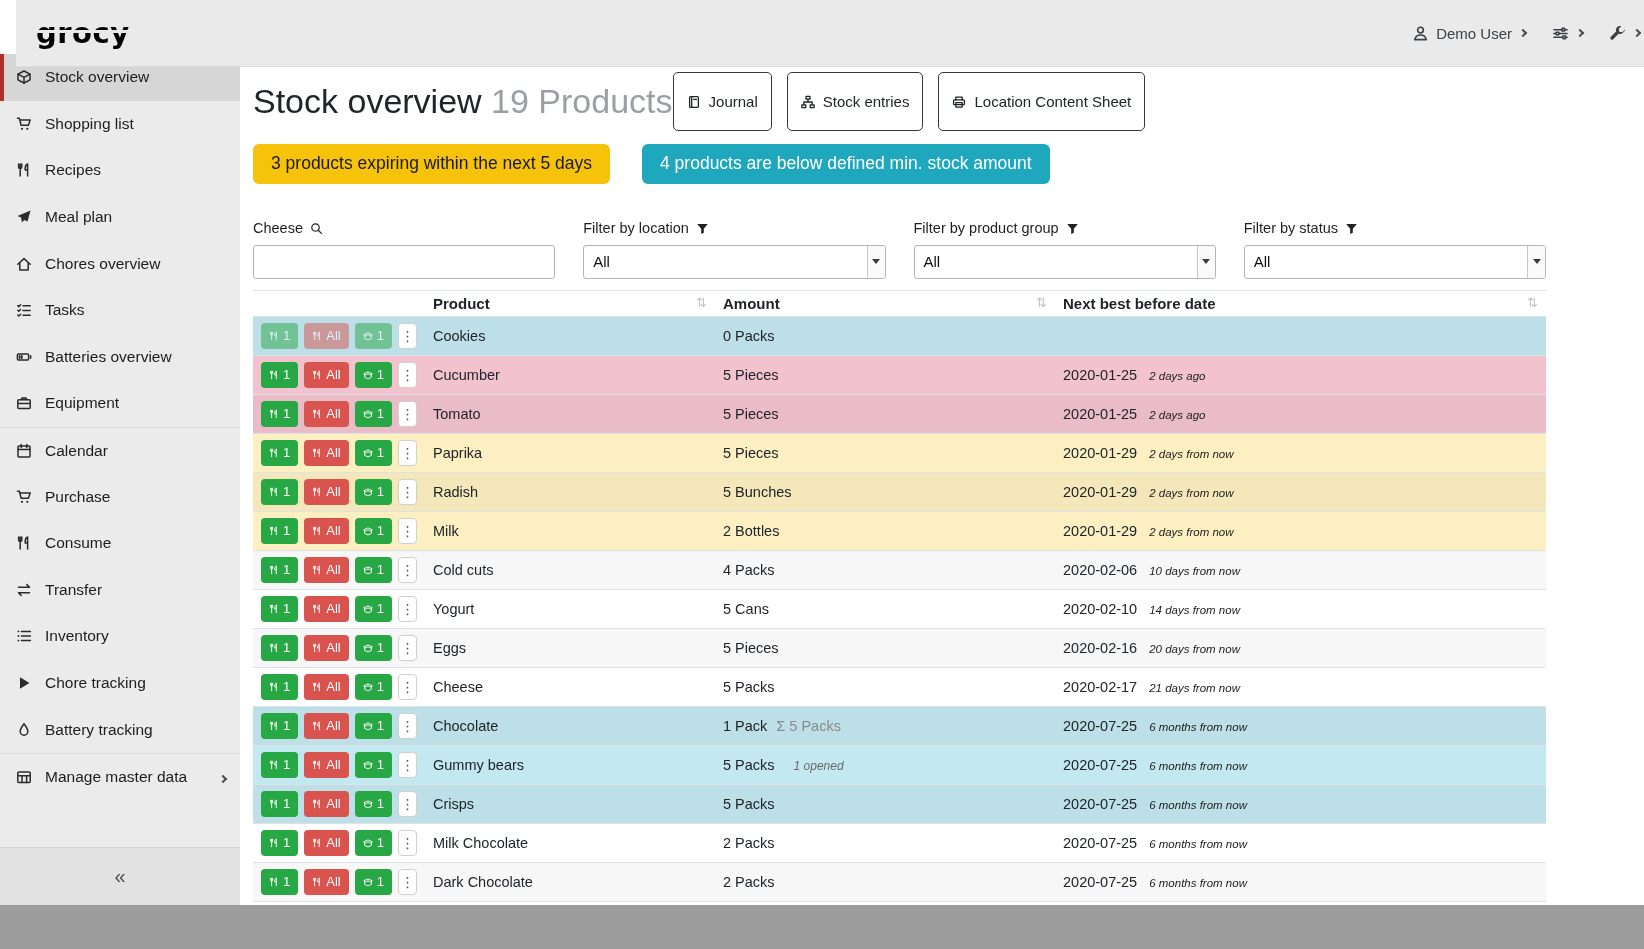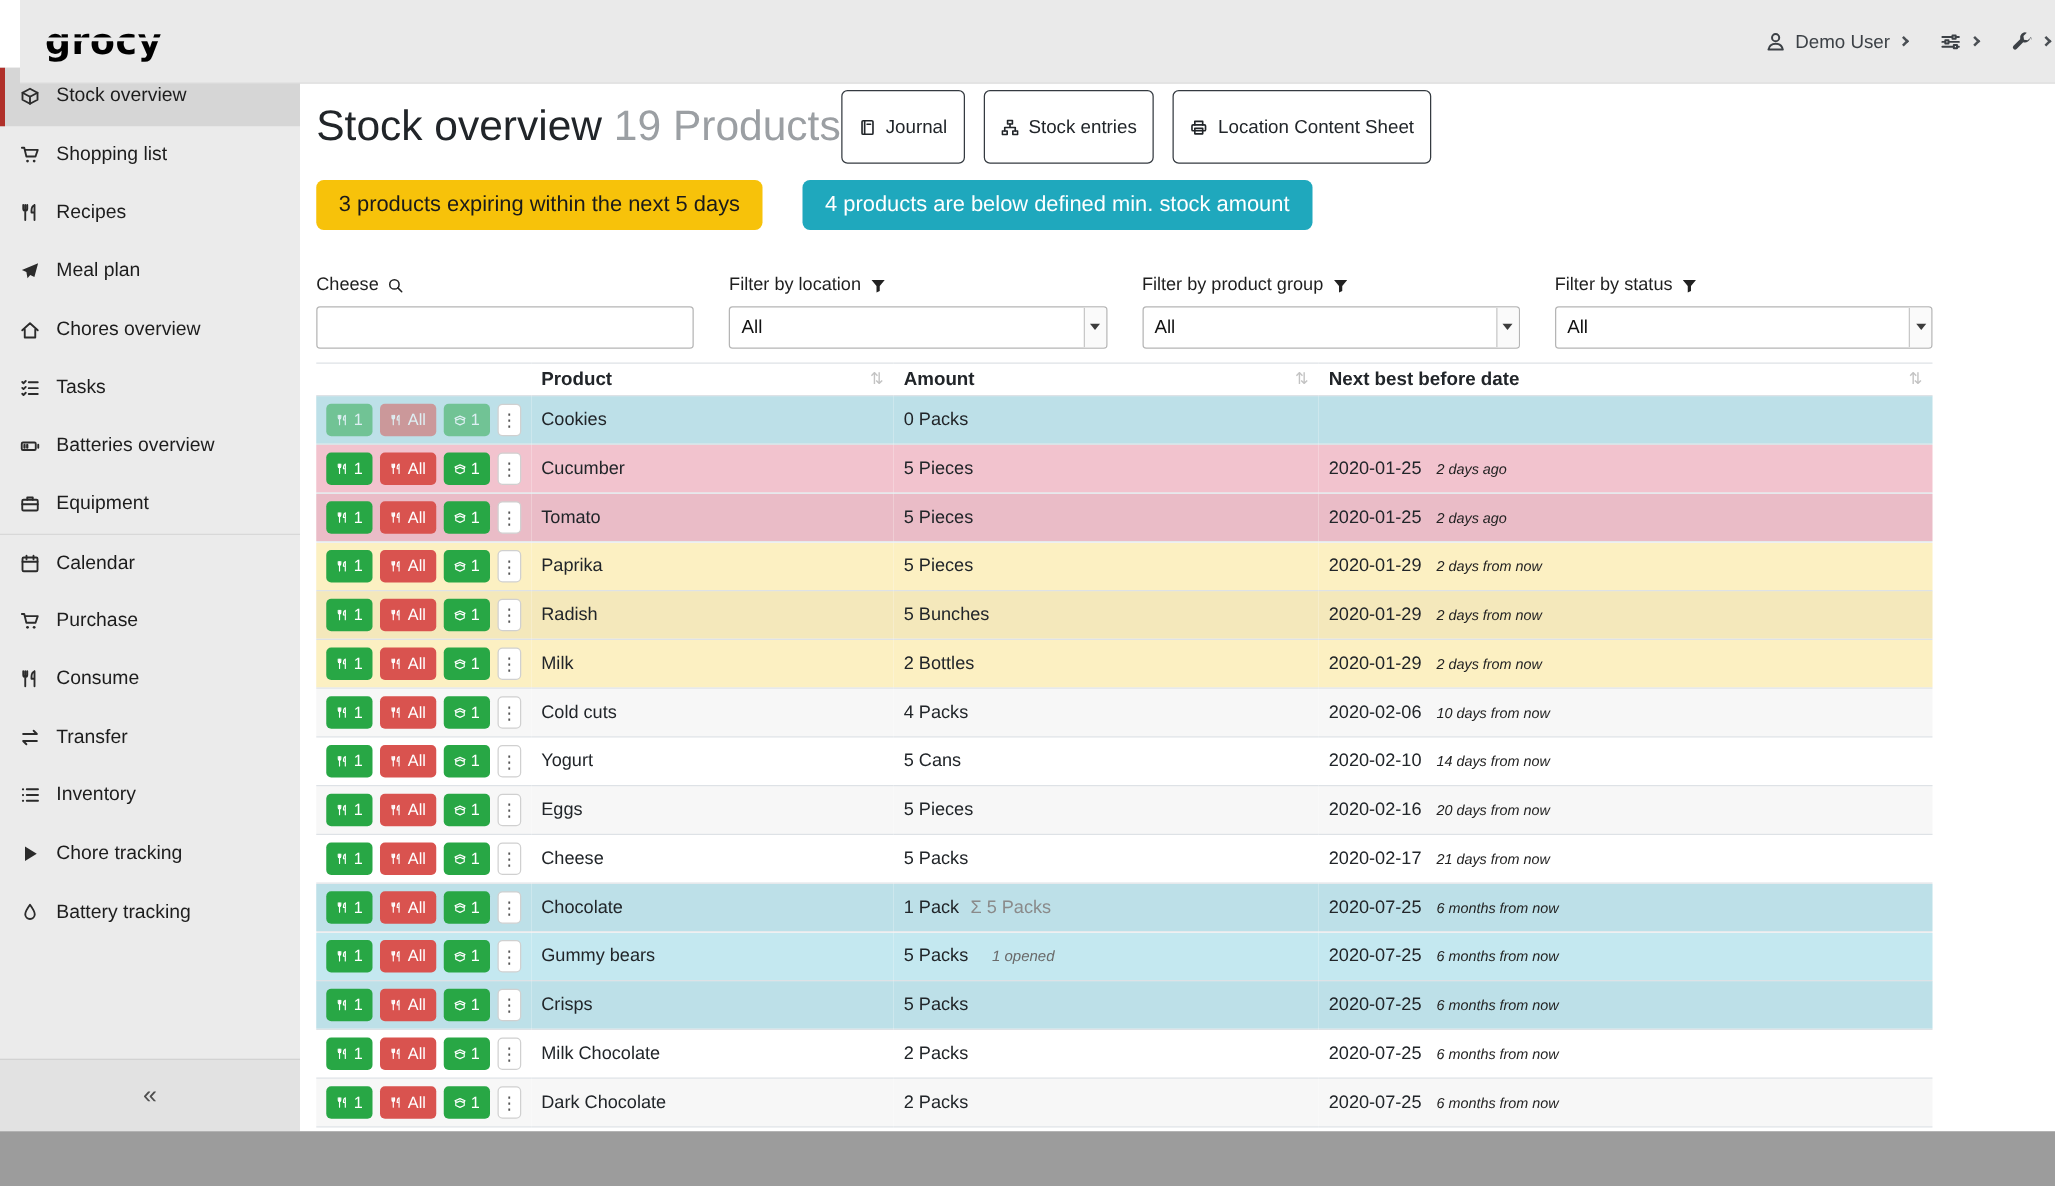--- a/index.html
+++ b/index.html
@@ -266,20 +266,30 @@
         <span class="nav-label">Chore tracking</span>
       </div>
       <div class="nav-item">
         <span class="nav-icon icon">
           <svg width="1em" height="1em" viewBox="0 0 16 16" fill="none" stroke="currentColor" stroke-width="1.5" stroke-linecap="round" stroke-linejoin="round">
             <path d="M8 1.8C5.8 4.8 4.2 7 4.2 9.4a3.8 3.8 0 0 0 7.6 0C11.8 7 10.2 4.8 8 1.8z"></path>
           </svg>
         </span>
         <span class="nav-label">Battery tracking</span>
       </div>
+      <div class="nav-item divider-top">
+        <span class="nav-icon icon">
+          <svg width="1em" height="1em" viewBox="0 0 16 16" fill="none" stroke="currentColor" stroke-width="1.5" stroke-linecap="round" stroke-linejoin="round">
+            <rect x="1.8" y="3" width="12.4" height="10.4" rx="1"></rect>
+            <path d="M1.8 6.8h12.4M6 6.8v6.6M10.6 6.8v6.6"></path>
+          </svg>
+        </span>
+        <span class="nav-label">Manage master data</span>
+        <span class="nav-chev"><span class="chev"></span></span>
+      </div>
     </div>
   <div class="collapse-bar">«</div>
 </div>
 
 <div class="bottombar"></div>
 
 <div class="main">
   <div class="page-head">
     <h1 class="page-title"><span>Stock overview</span> <span class="count">19 Products</span></h1>
     <div class="toolbar" id="toolbar-buttons">

